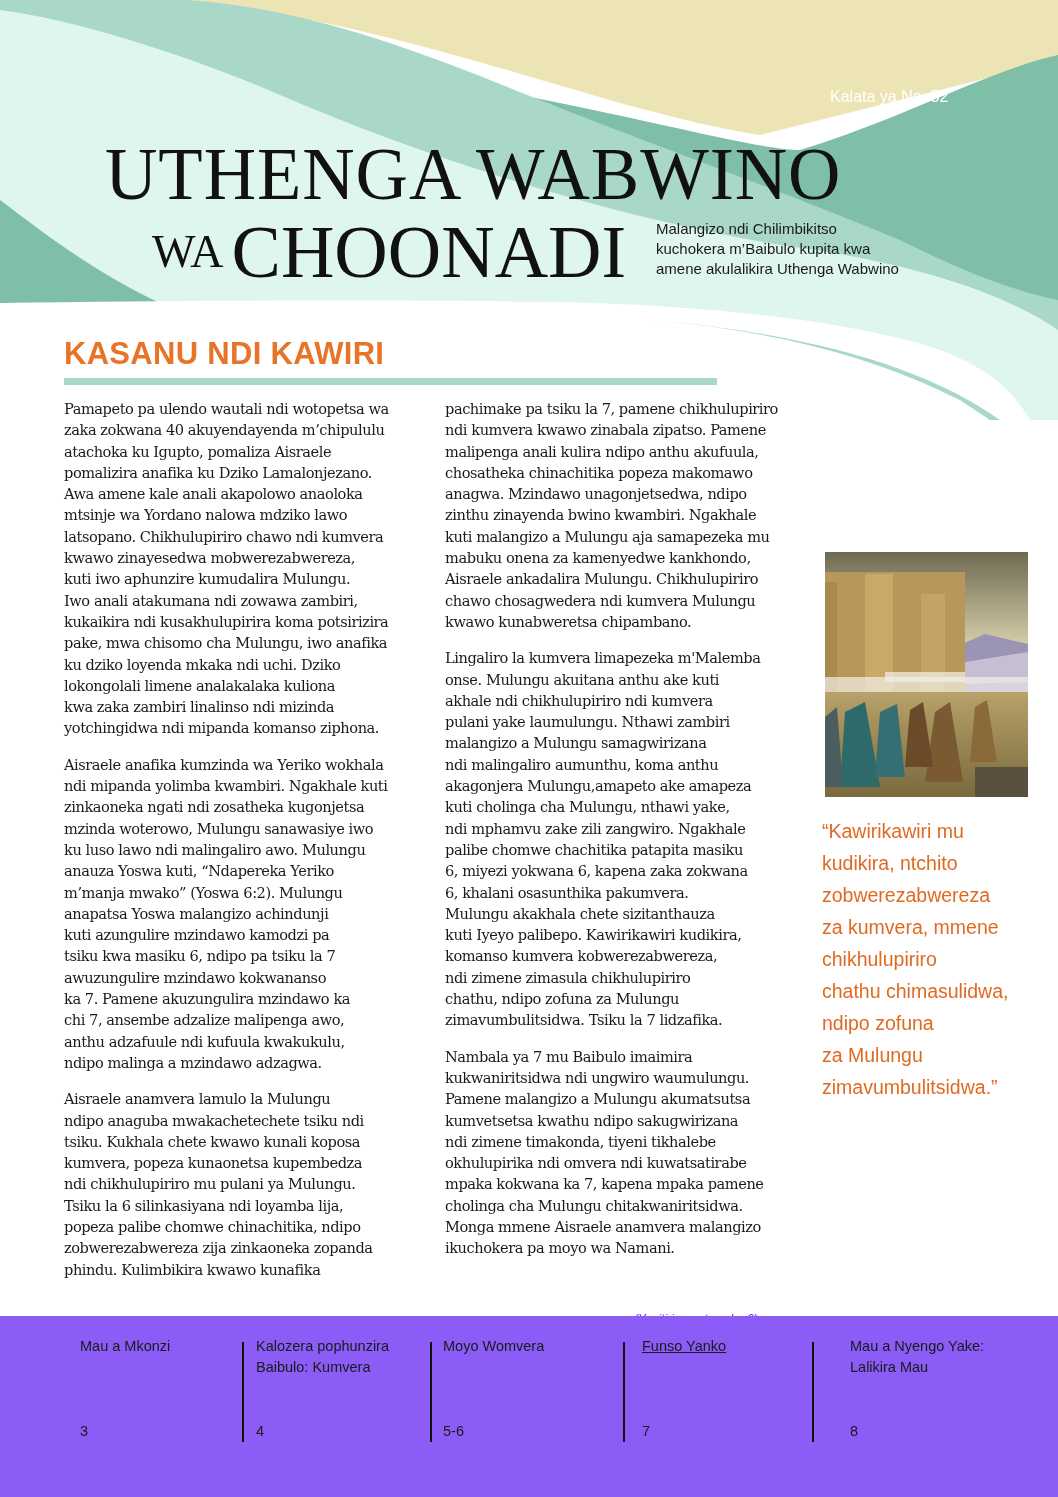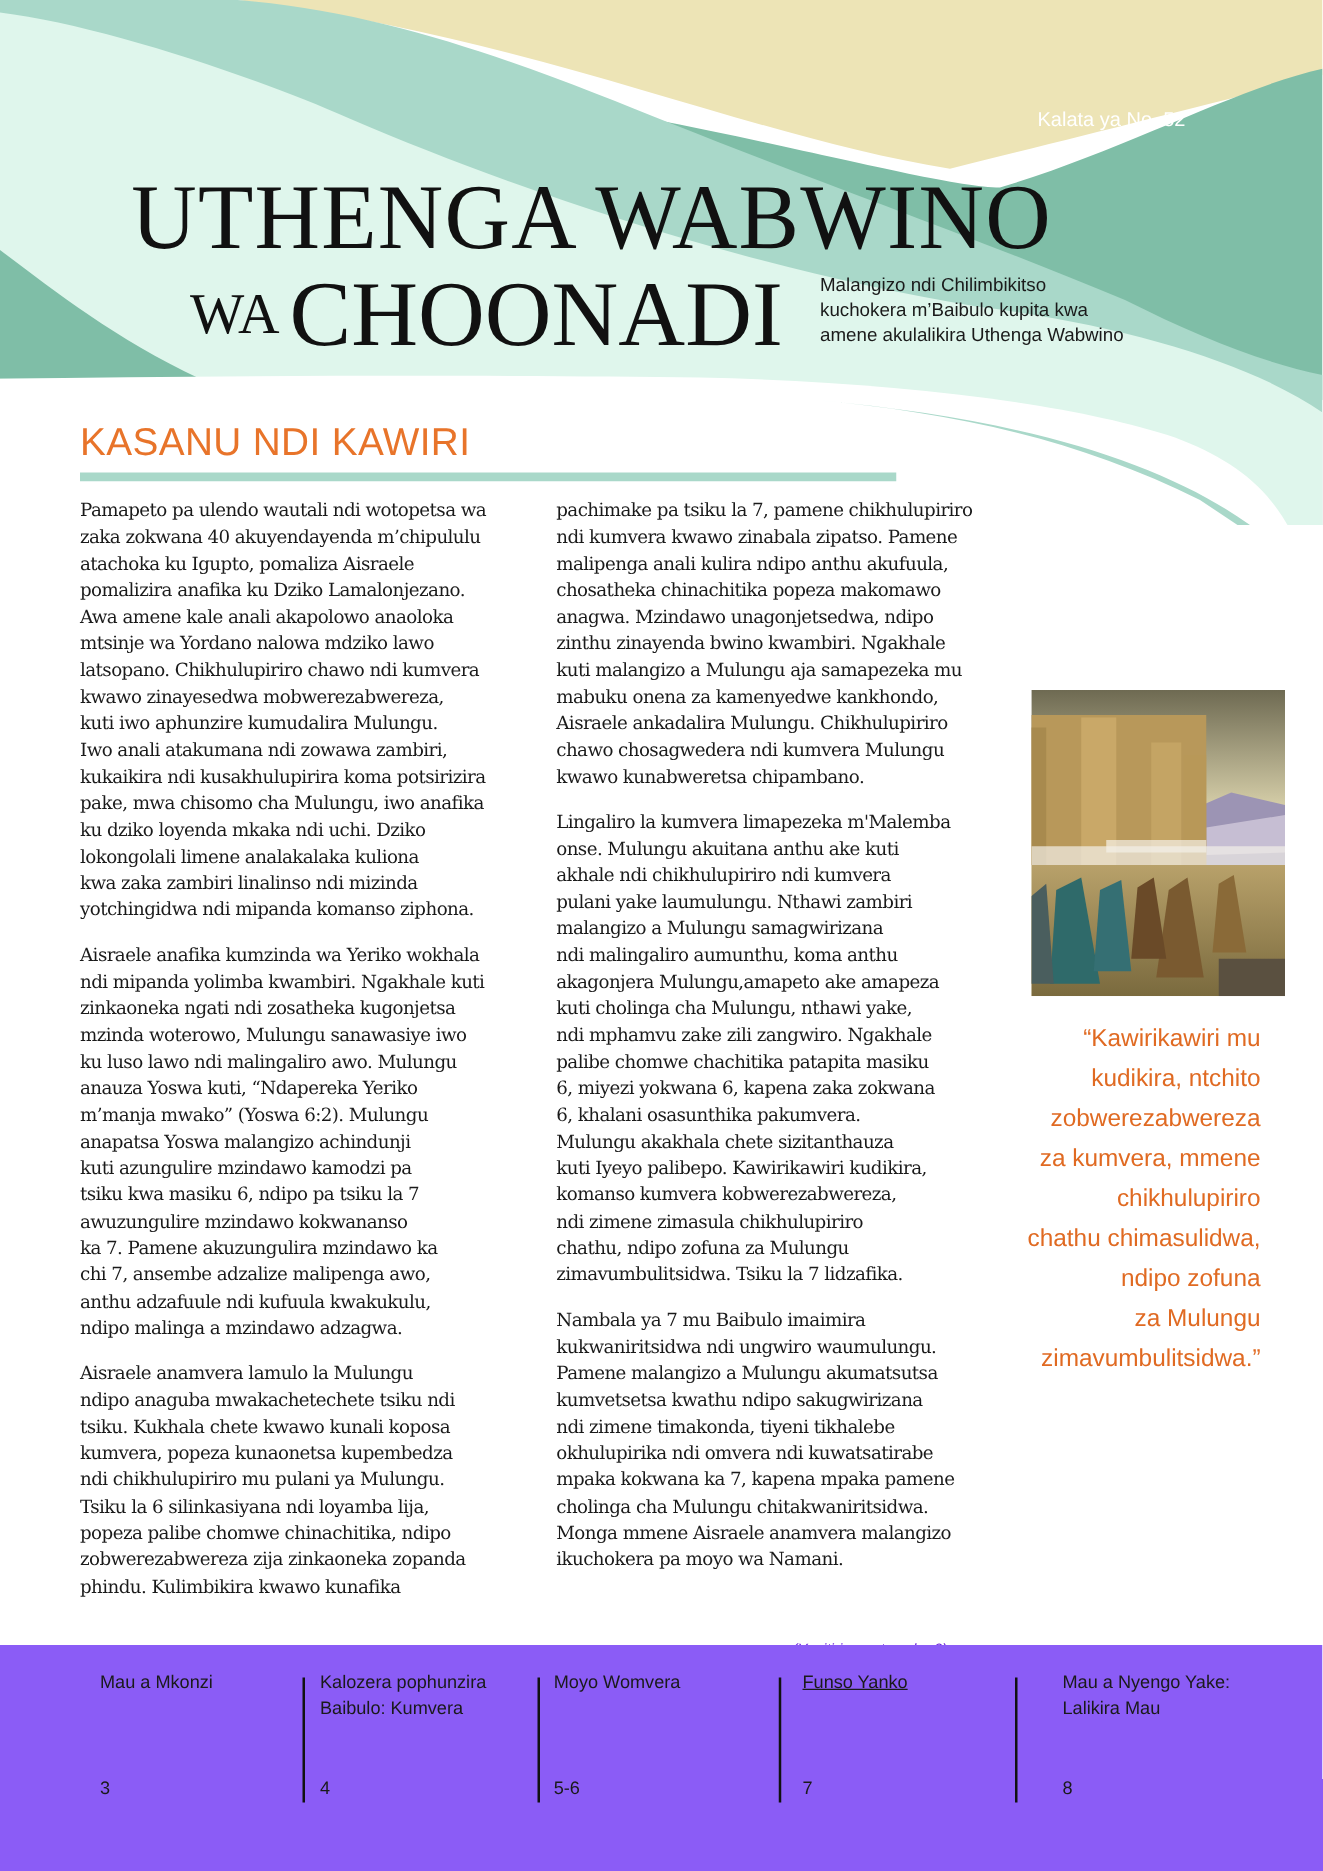--- a/index.html
+++ b/index.html
@@ -51,21 +51,21 @@
     font-family: "Liberation Sans", sans-serif; font-style: italic; font-size: 12px; color: #6d28d9;
   }
 
   .hero-image {
     position: absolute; left: 825px; top: 552px; width: 203px; height: 245px; overflow: hidden;
   }
   .pullquote {
     position: absolute; left: 822px; top: 815px;
     font-family: "Liberation Sans", sans-serif; font-size: 19.5px; line-height: 32px; color: #e06a22;
   }
-  .pullquote span { display: block; white-space: nowrap; text-align: right; }
+  .pullquote span { display: block; white-space: nowrap; }
 
   .footer {
     position: absolute; left: 0; top: 1316px; width: 1058px; height: 205px; background: #8b5cf6;
   }
   .toc-item {
     position: absolute; top: 20px; height: 100px;
     font-family: "Liberation Sans", sans-serif; font-size: 14.5px; color: #1a1a1a; line-height: 21px;
   }
   .toc-item .title span { display: block; white-space: nowrap; }
   .toc-item .page { position: absolute; top: 85px; left: 0; }
@@ -90,21 +90,21 @@
 <div class="masthead-line1">UTHENGA WABWINO</div>
 <div class="masthead-line2">
   <span class="wa">WA</span><span class="choo">CHOONADI</span>
 </div>
 <div class="tagline">
   <span>Malangizo ndi Chilimbikitso</span>
   <span>kuchokera m’Baibulo kupita kwa</span>
   <span>amene akulalikira Uthenga Wabwino</span>
 </div>
 
-<h1 class="section-title" style="margin:0;font-weight:normal;">KASANU NDI KAWIRI</h1>
+<h1 class="section-title" style="margin:0;font-weight:bold;">KASANU NDI KAWIRI</h1>
 <div class="title-rule"></div>
 
 <div class="col col1">
     <p>
       <span>Pamapeto pa ulendo wautali ndi wotopetsa wa</span>
       <span>zaka zokwana 40 akuyendayenda m’chipululu</span>
       <span>atachoka ku Igupto, pomaliza Aisraele</span>
       <span>pomalizira anafika ku Dziko Lamalonjezano.</span>
       <span>Awa amene kale anali akapolowo anaoloka</span>
       <span>mtsinje wa Yordano nalowa mdziko lawo</span>

